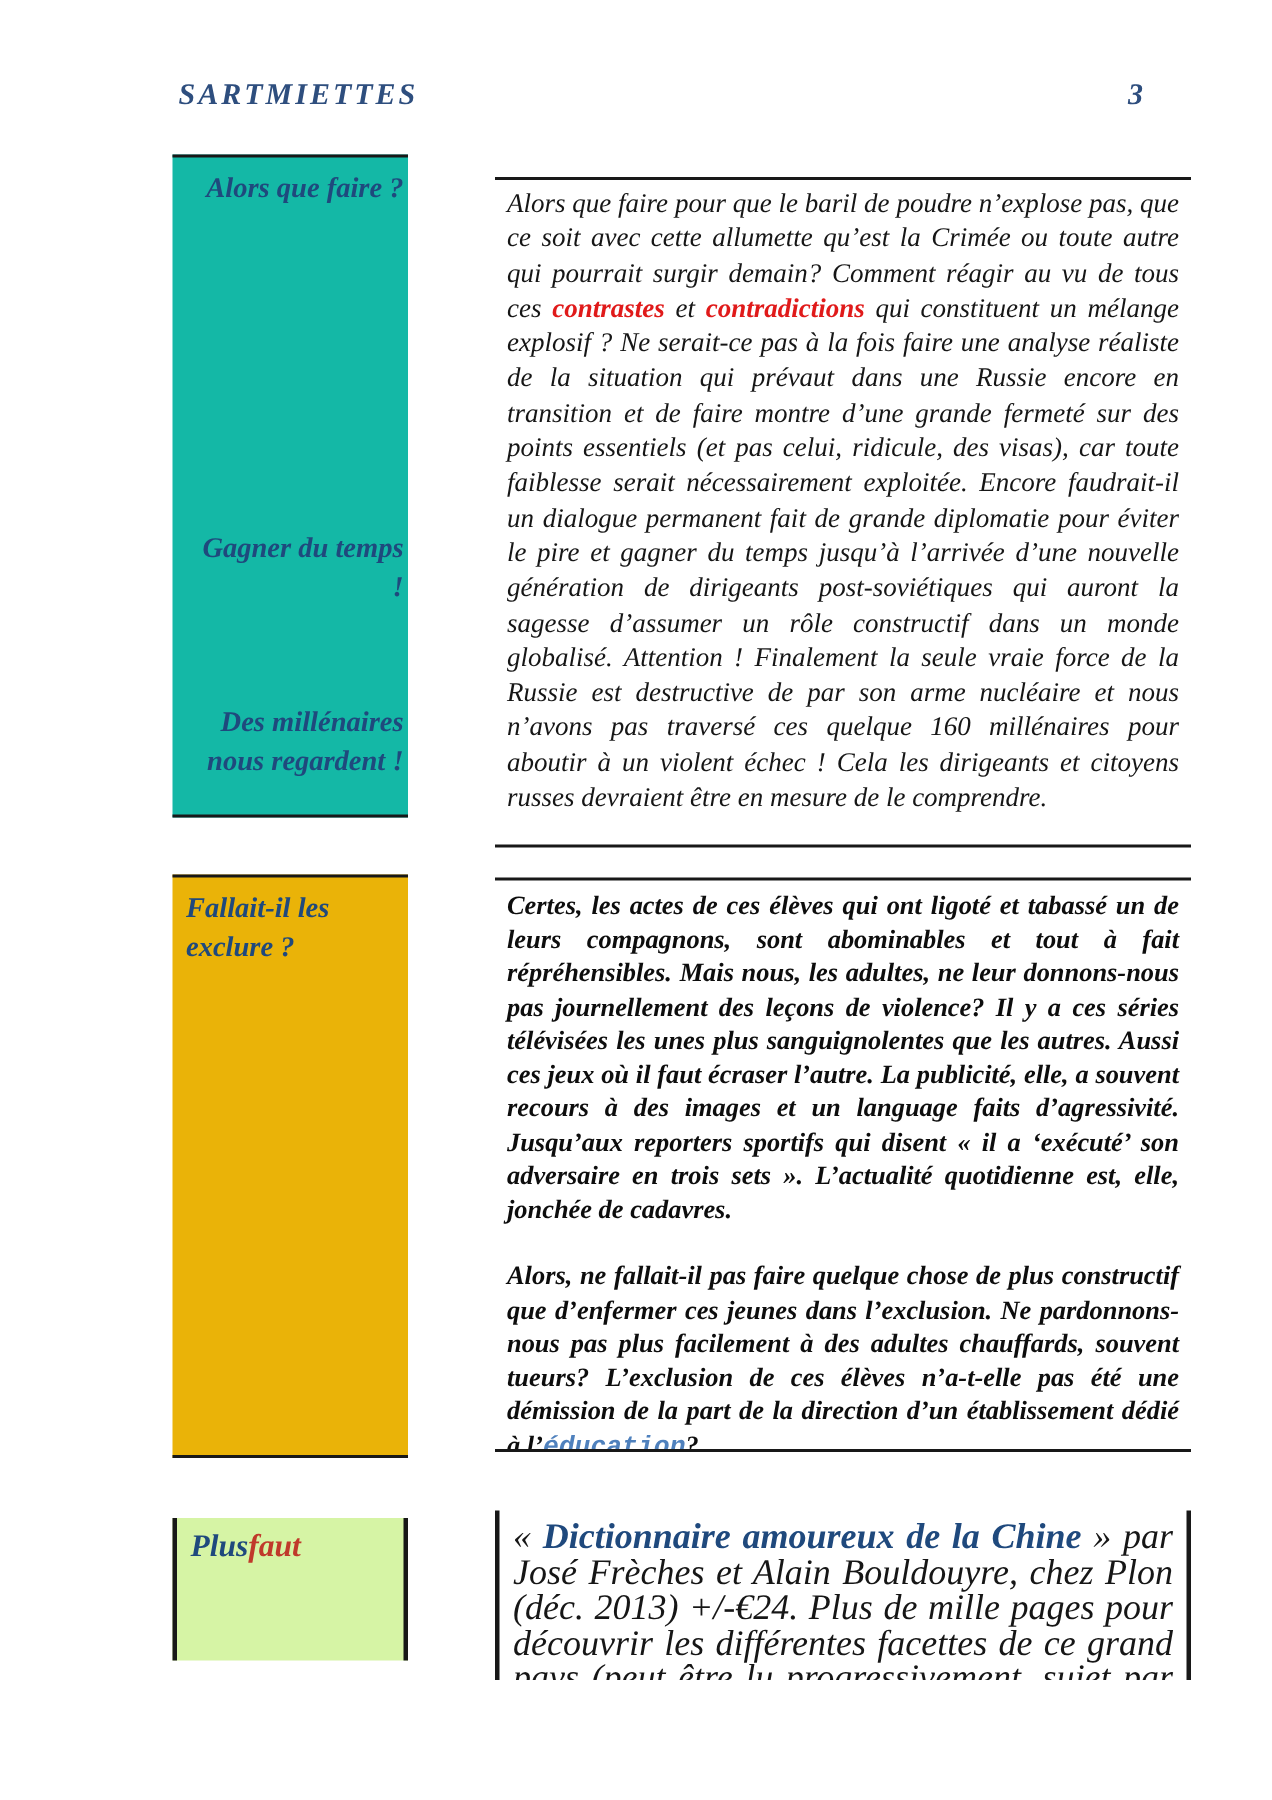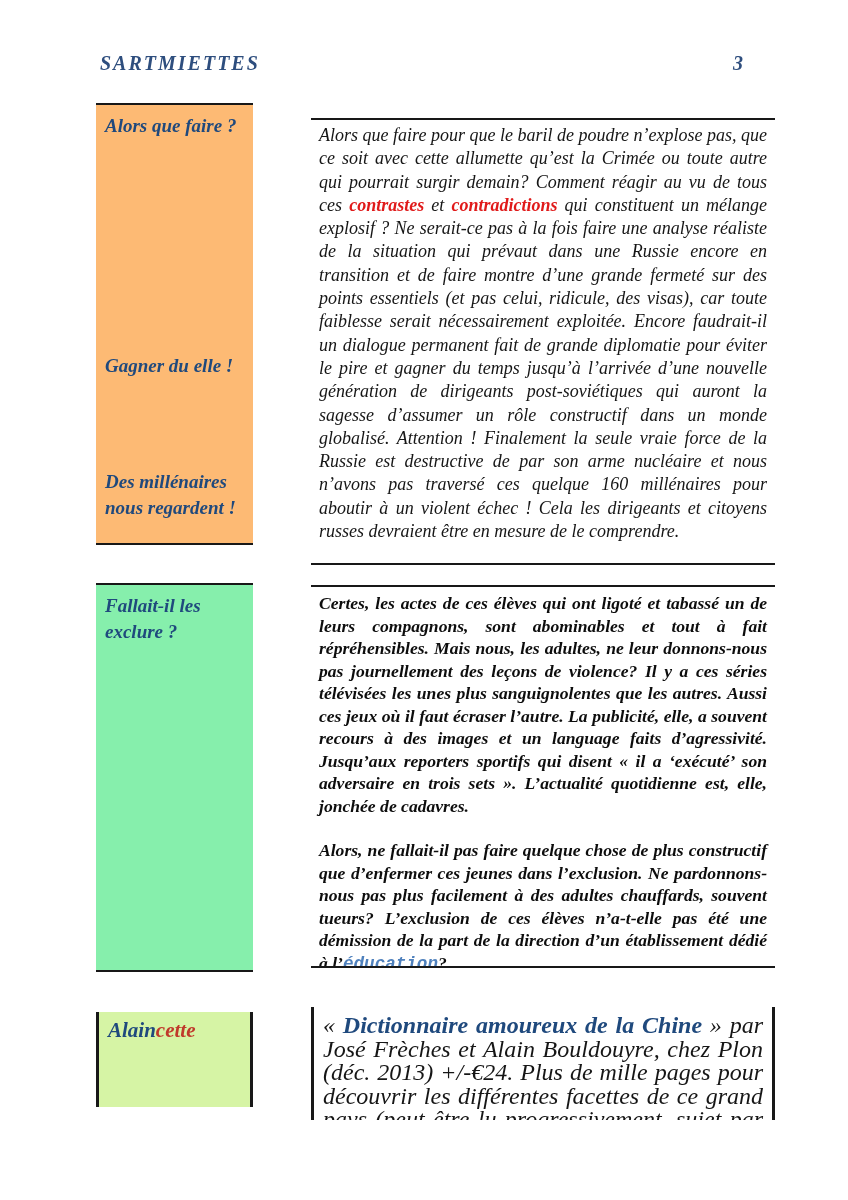--- a/index.html
+++ b/index.html
@@ -2,44 +2,45 @@
 <html><head>
 <meta charset="utf-8">
 <style>
   html,body{margin:0;padding:0;background:#ffffff;}
   .sheet{
     position:relative;
     width:800px;height:1200px;
     background:#ffffff;
     font-family:"Liberation Serif", serif;
     overflow:hidden;
+    margin-left:19px;
   }
   
   .hdr-title{
     position:absolute;left:100px;top:52px;
     font-style:italic;font-weight:600;
     font-size:20px;letter-spacing:2px;
     color:#2e4e7e;
   }
   .hdr-num{
     position:absolute;left:733px;top:52px;
     font-style:italic;font-weight:600;
     font-size:20px;color:#2e4e7e;
   }
   
   .box{
     position:absolute;left:96px;width:157px;
     box-sizing:border-box;
   }
   .box.yellow{
-    top:103px;height:442px;background:#fdba74;
-    border-top:2px solid #181818;border-bottom:2px solid #181818;
+    top:103px;height:442px;background:#14b8a6;
+    border-top:2px solid #181818;border-bottom:2px solid #181818;text-align:right;
   }
   .box.peach{
-    top:583px;height:389px;background:#86efac;
+    top:583px;height:389px;background:#eab308;
     border-top:2px solid #181818;border-bottom:2px solid #181818;
   }
   .box.green{
     top:1012px;height:95px;background:#d6f4a5;
     border-left:3px solid #181818;border-right:3px solid #181818;
   }
   .sb-item{
     position:absolute;left:9px;right:3px;
     font-style:italic;font-weight:700;
     font-size:19px;line-height:26px;
@@ -92,35 +93,35 @@
 </head>
 <body>
 
 <div class="sheet">
 
   <span class="hdr-title">SARTMIETTES</span>
   <span class="hdr-num">3</span>
 
   <aside class="box yellow">
     <div class="sb-item i1">Alors que faire ?</div>
-    <div class="sb-item i3">Gagner du elle !</div>
+    <div class="sb-item i3">Gagner du temps !</div>
     <div class="sb-item i4">Des millénaires nous regardent !</div>
   </aside>
   <div class="txt sec1">
     <p><span class="seg-normal">Alors que faire pour que le baril de poudre n’explose pas, que ce soit avec cette allumette qu’est la Crimée ou toute autre qui pourrait surgir demain?  Comment réagir au vu de tous ces </span><span class="seg-red">contrastes</span><span class="seg-normal"> et </span><span class="seg-red">contradictions</span><span class="seg-normal"> qui constituent un mélange explosif ?  Ne serait-ce pas à la fois faire une analyse réaliste de la situation qui prévaut dans une Russie encore en transition et de faire montre d’une grande fermeté sur des points essentiels (et pas celui, ridicule, des visas), car toute faiblesse serait nécessairement exploitée.  Encore faudrait-il un dialogue permanent fait de grande diplomatie pour éviter le pire et gagner du temps jusqu’à l’arrivée d’une nouvelle génération de dirigeants post-soviétiques qui auront la sagesse d’assumer un rôle constructif dans un monde globalisé.  Attention ! Finalement la seule vraie force de la Russie est destructive de par son arme nucléaire et nous n’avons pas traversé ces quelque 160 millénaires pour aboutir à un violent échec !  Cela les dirigeants et citoyens russes devraient être en mesure de le comprendre.</span></p>
   </div>
 
   <aside class="box peach">
     <div class="sb-item i1">Fallait-il les exclure ?</div>
   </aside>
   <div class="txt sec2">
     <p><span class="seg-normal">Certes, les actes de ces élèves qui ont ligoté et tabassé un de leurs compagnons, sont abominables et tout à fait répréhensibles.  Mais nous, les adultes, ne leur donnons-nous pas journellement des leçons de violence?  Il y a ces séries télévisées les unes plus sanguignolentes que les autres.  Aussi ces jeux où il faut écraser l’autre.  La publicité, elle, a souvent recours à des images et un language faits d’agressivité.   Jusqu’aux reporters sportifs qui disent « il a ‘exécuté’ son adversaire en trois sets ».  L’actualité quotidienne est, elle, jonchée de cadavres.</span></p>
     <p class="gap"><span class="seg-normal">Alors, ne fallait-il pas faire quelque chose de plus constructif que d’enfermer ces jeunes dans l’exclusion. Ne pardonnons-nous pas plus facilement à des adultes chauffards, souvent tueurs?  L’exclusion de ces élèves n’a-t-elle pas été une démission de la part de la direction d’un établissement dédié à l’</span><span class="seg-link">éducation</span><span class="seg-normal">?</span></p>
   </div>
 
   <aside class="box green">
-    <div class="logo"><span class="seg-navy">Alain</span><span class="seg-logored">cette</span></div>
+    <div class="logo"><span class="seg-navy">Plus</span><span class="seg-logored">faut</span></div>
   </aside>
   <div class="txt sec3">
     <p><span class="seg-normal">« </span><span class="seg-title">Dictionnaire amoureux de la Chine</span><span class="seg-normal"> » par José Frèches et Alain Bouldouyre, chez Plon (déc. 2013) +/-€24.  Plus de mille pages pour découvrir les différentes facettes de ce grand pays (peut être lu  progressivement, sujet par sujet).</span></p>
   </div>
 
 </div>
 
 </body></html>

